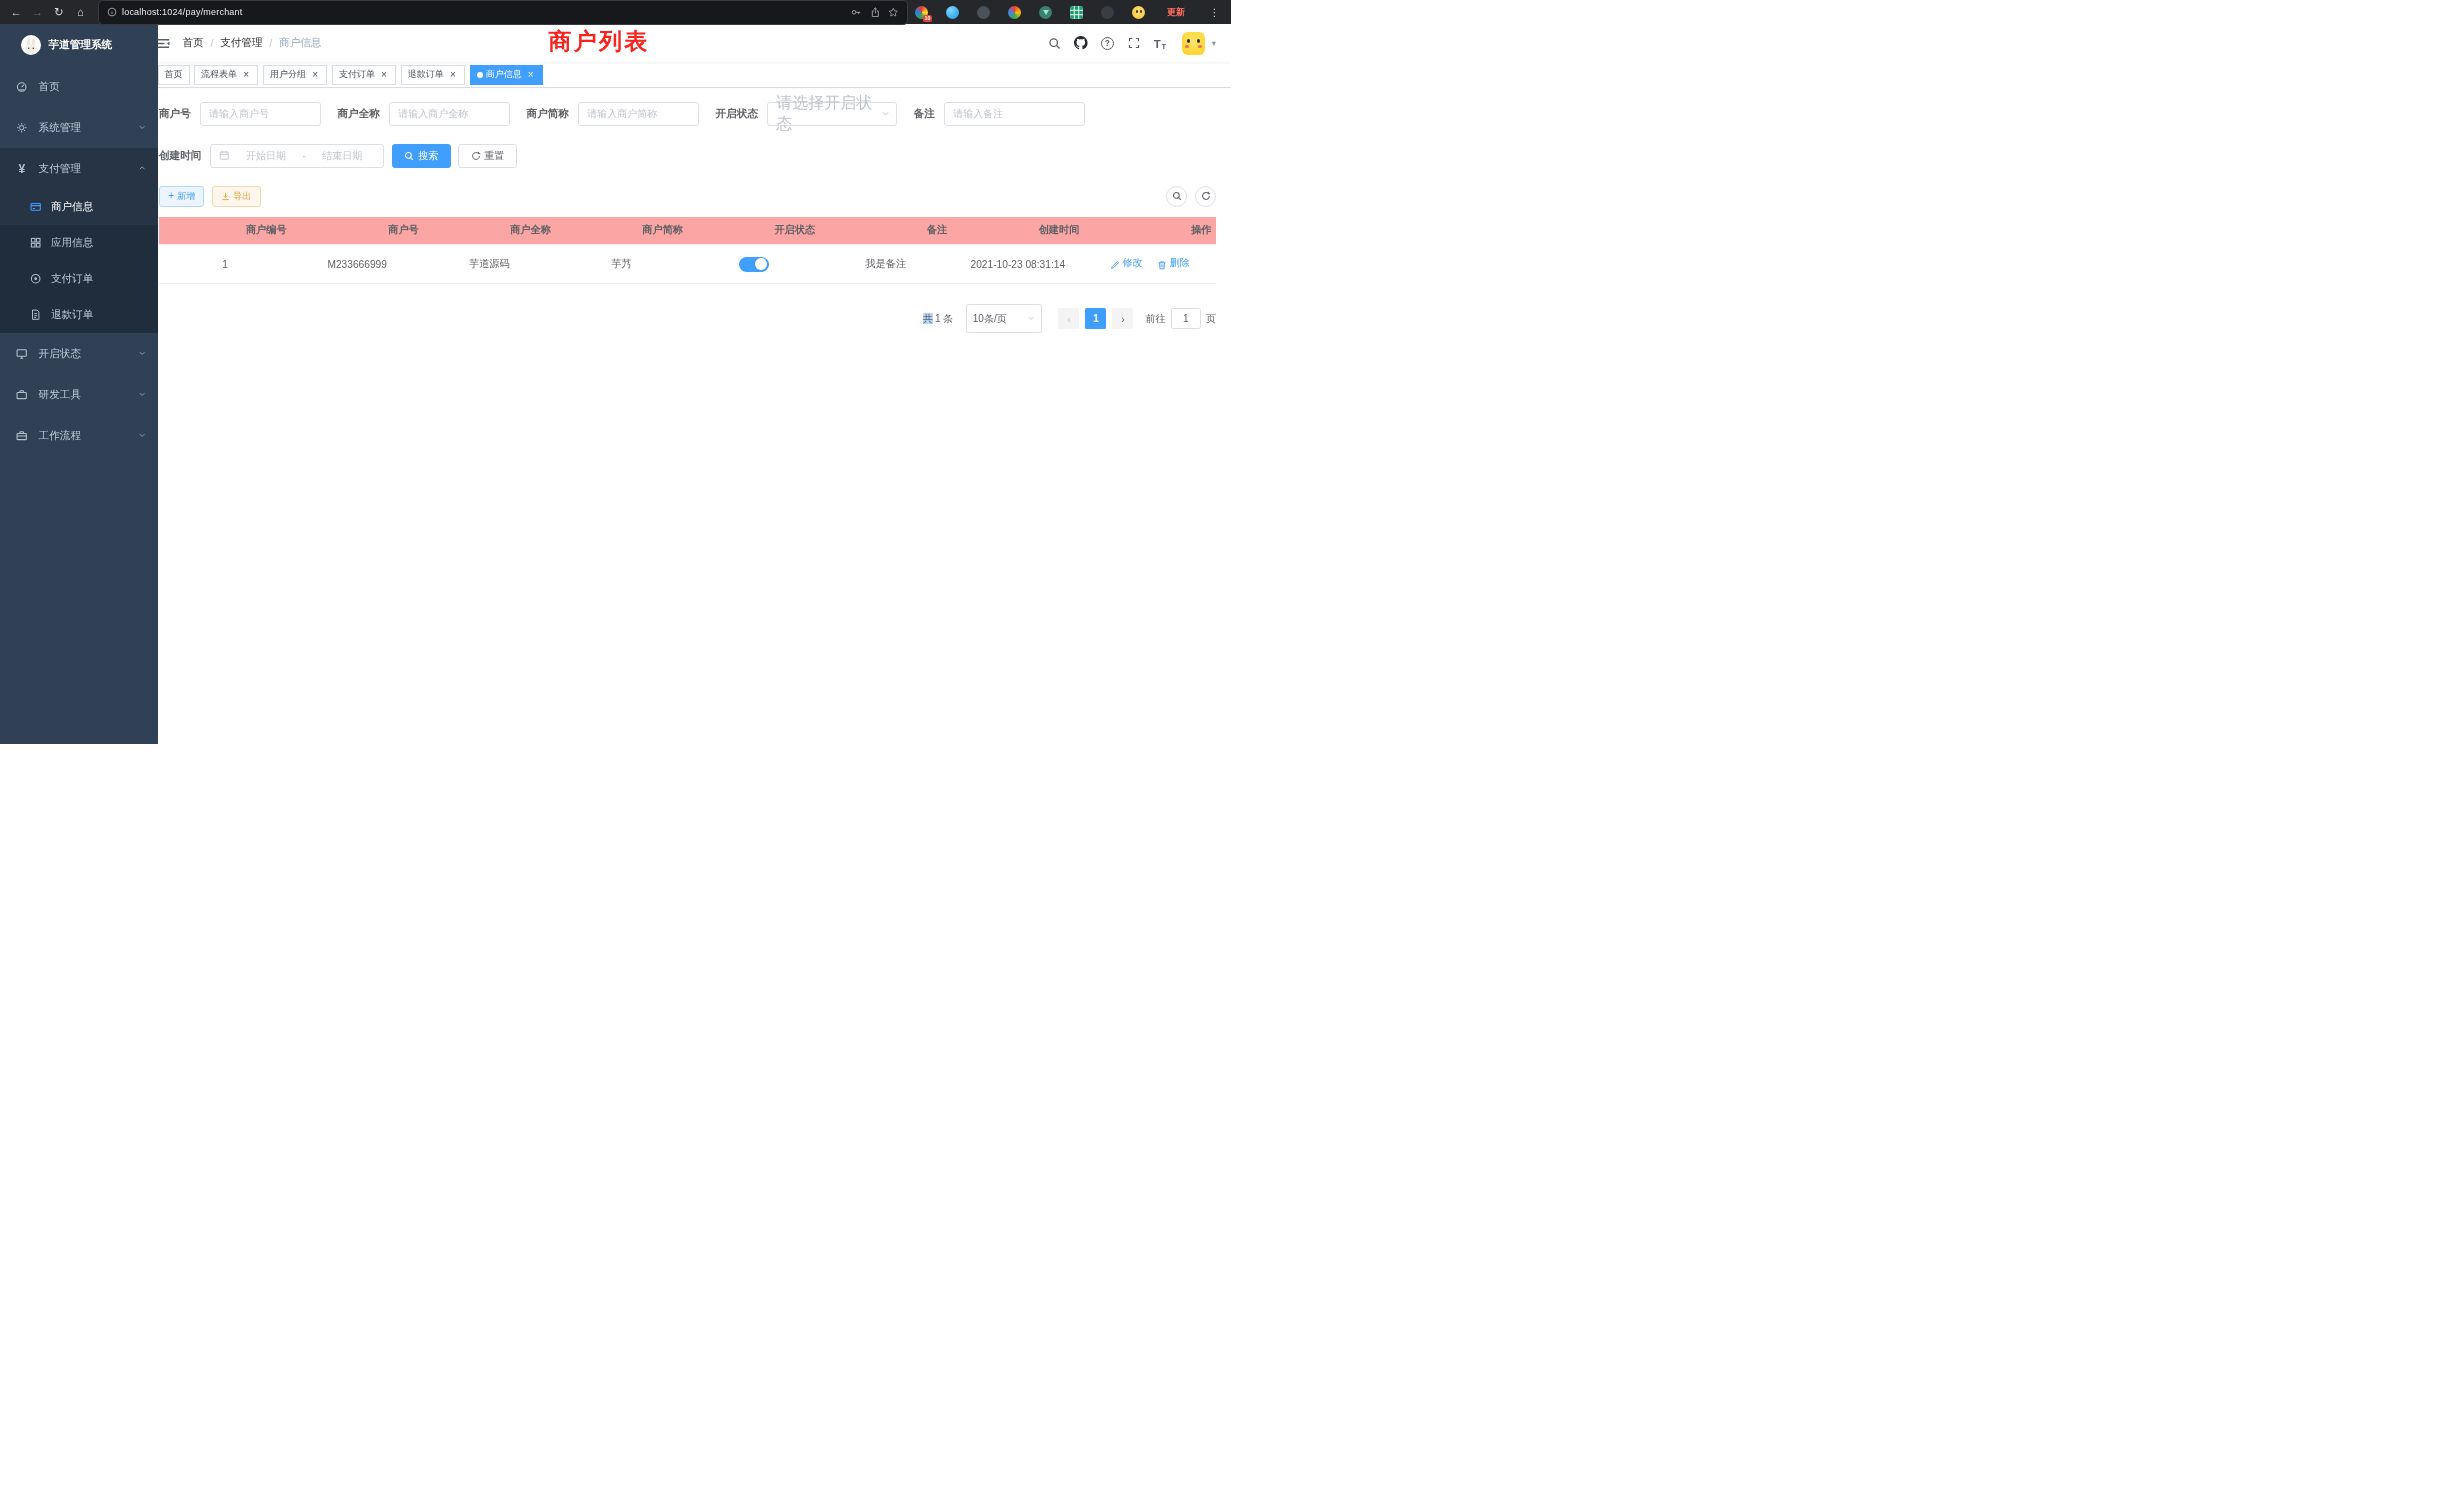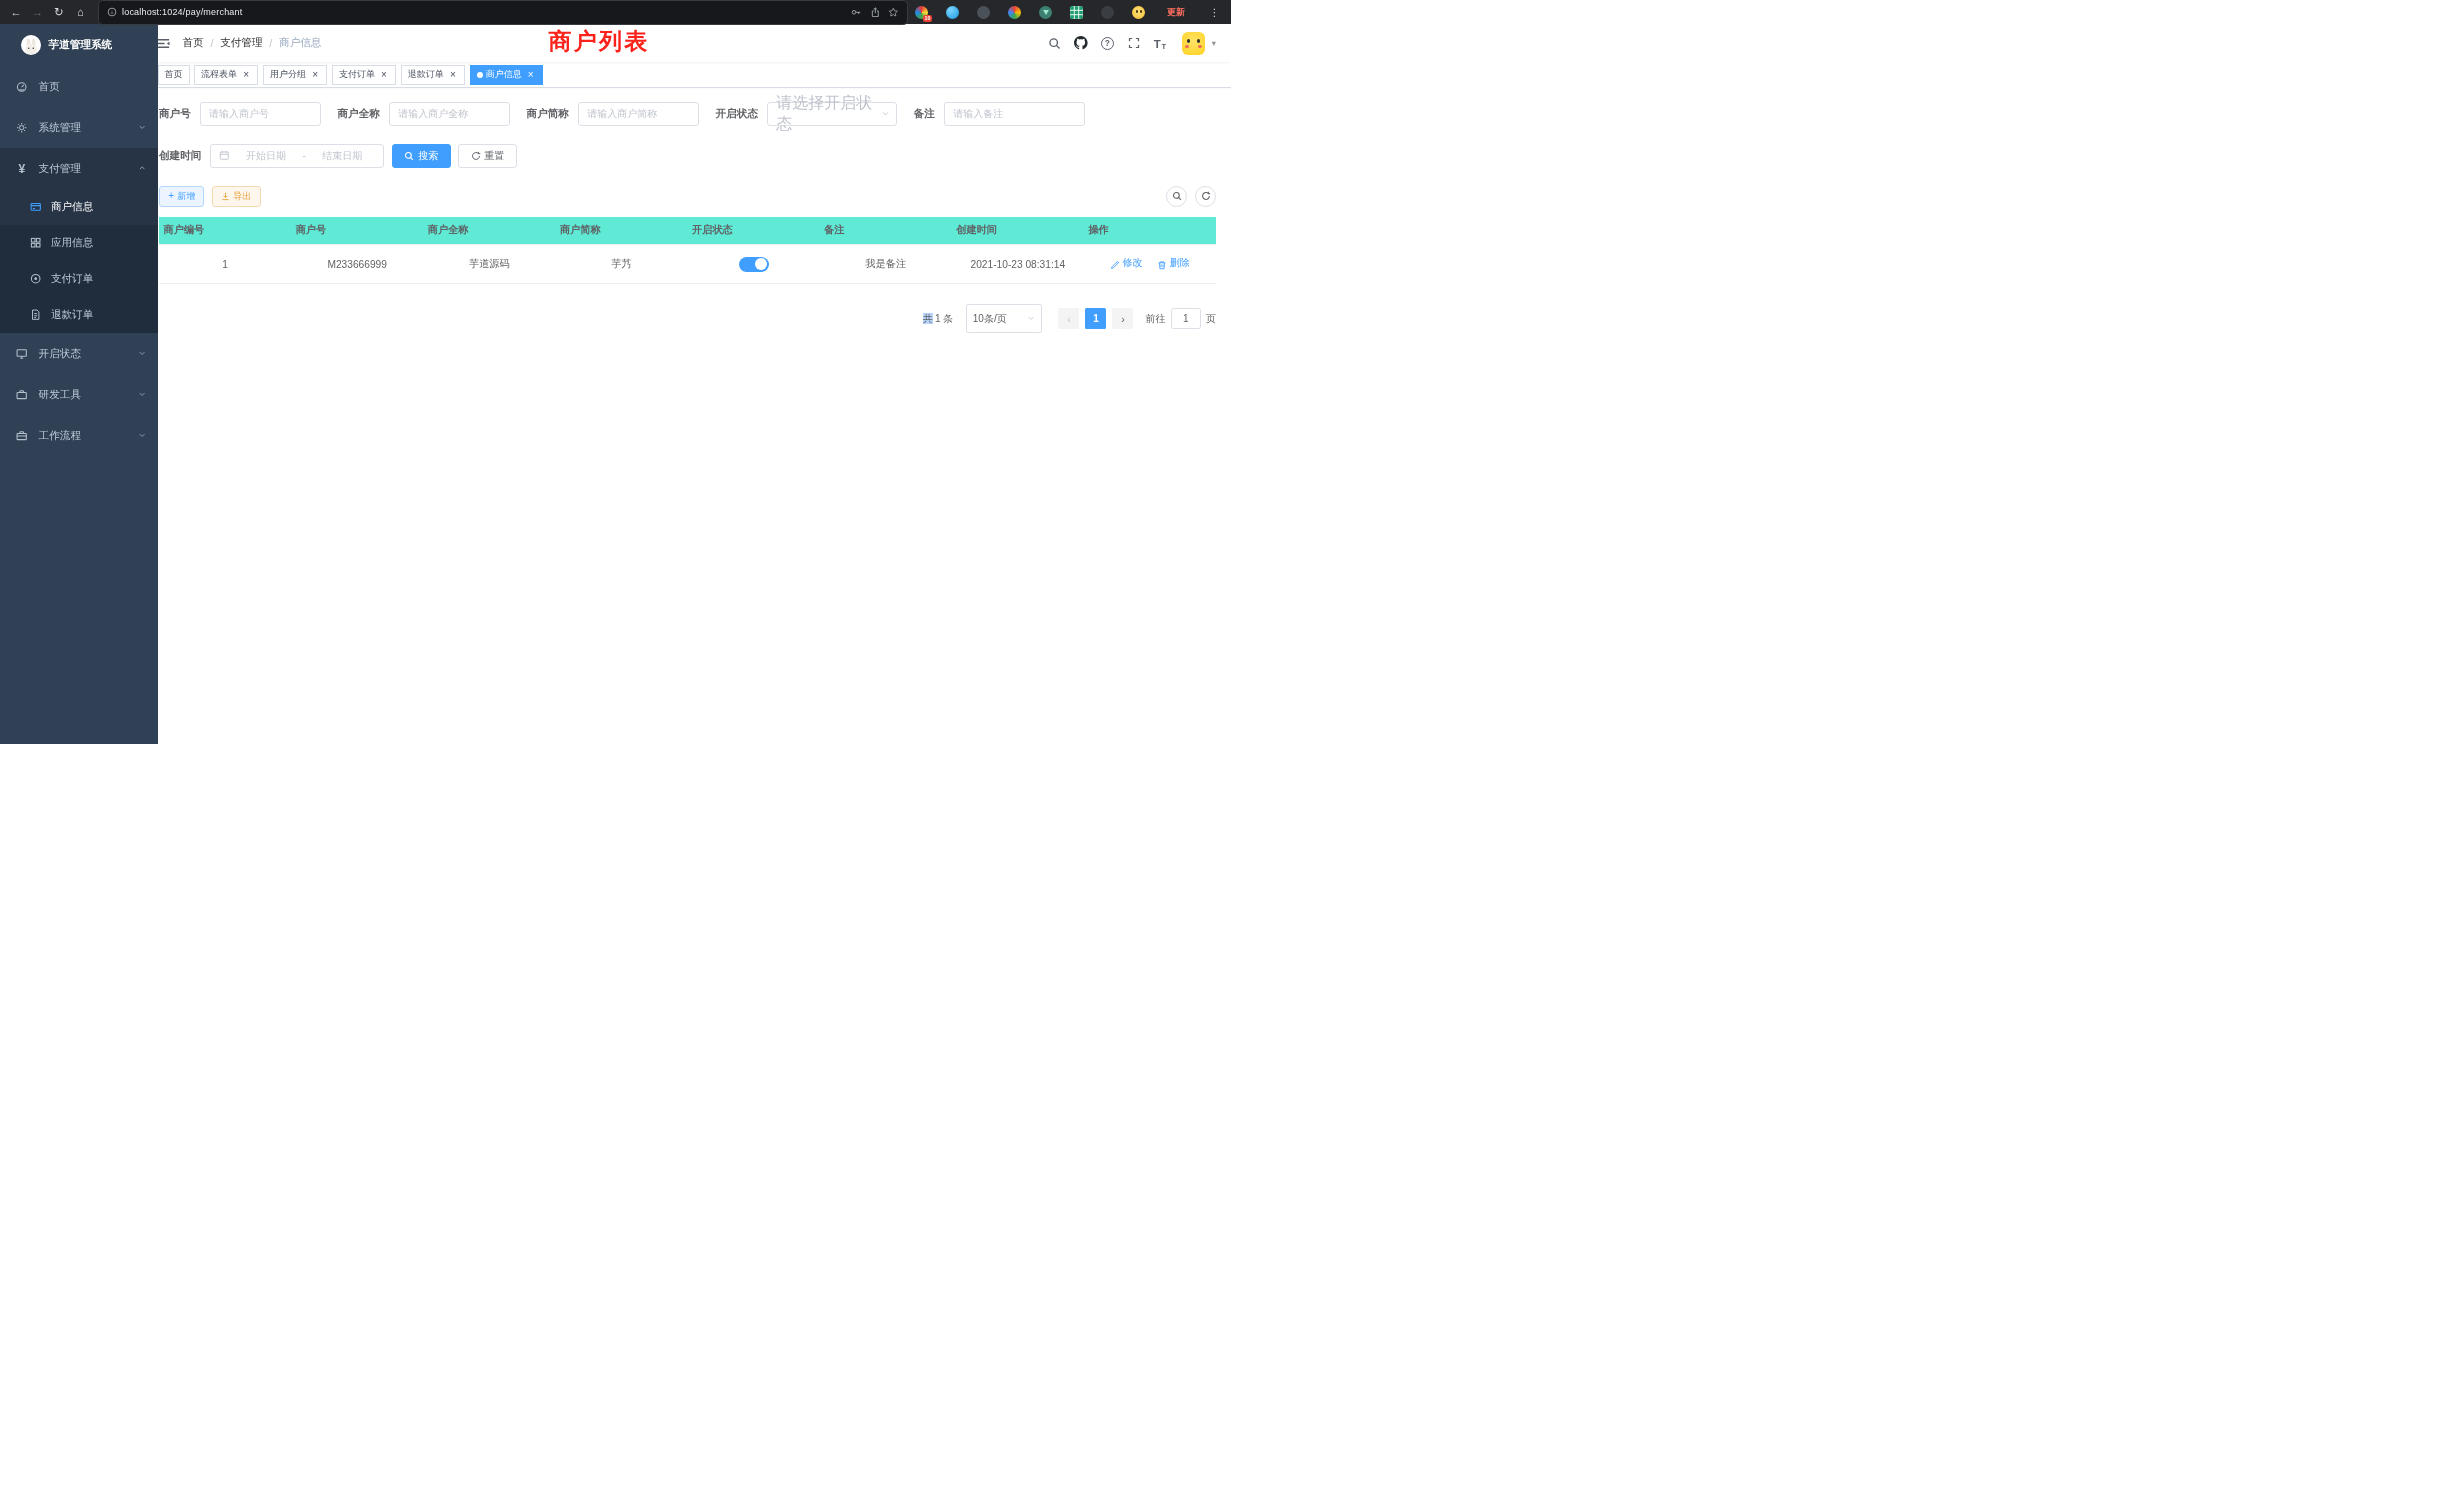--- a/index.html
+++ b/index.html
@@ -131,22 +131,22 @@
   .toolbar { display:flex; align-items:center; margin-bottom:10px; }
   .btn.mini { height:21px; padding:0 8.3px; font-size:9px; gap:3px; }
   .btn.primary-plain { background:#ecf5ff; border-color:#b3d8ff; color:#409EFF; }
   .btn.warning-plain { background:#fdf6ec; border-color:#f5dab1; color:#e6a23c; margin-left:7.6px; }
   .plus-glyph { font-size:10px; line-height:1; }
   .toolbar-right { margin-left:auto; display:flex; gap:7.6px; }
   .circle-btn { width:21px; height:21px; border-radius:50%; border:0.8px solid #dcdfe6; background:#fff;
     display:flex; align-items:center; justify-content:center; color:#606266; cursor:pointer; }
 
   .data-table { width:100%; border-collapse:collapse; table-layout:fixed; }
-  .data-table th { background:#5eead4; color:#606266; font-weight:700; font-size:10.2px; height:28px;
-    text-align:left; border-bottom:0.8px solid #ebeef5; padding:0 4.5px; }
+  .data-table th { background:#fca5a5; color:#606266; font-weight:700; font-size:10.2px; height:28px;
+    text-align:right; border-bottom:0.8px solid #ebeef5; padding:0 4.5px; }
   .data-table td { height:39px; text-align:center; font-size:10.2px; color:#606266;
     border-bottom:0.8px solid #ebeef5; padding:0 4.5px; }
   .switch { display:inline-block; width:30px; height:15px; border-radius:7.6px; background:#409EFF;
     position:relative; cursor:pointer; vertical-align:middle; }
   .switch .knob { position:absolute; top:1.5px; right:1.5px; width:12px; height:12px; border-radius:50%; background:#fff; }
   .op { color:#409EFF; font-size:10px; cursor:pointer; display:inline-flex; align-items:flex-end; gap:2.3px; margin:0 6px; }
 
   .pagination { display:flex; align-items:center; justify-content:flex-end; margin-top:20px;
     font-size:10px; color:#606266; }
   .total { margin-right:10.6px; white-space:nowrap; }

